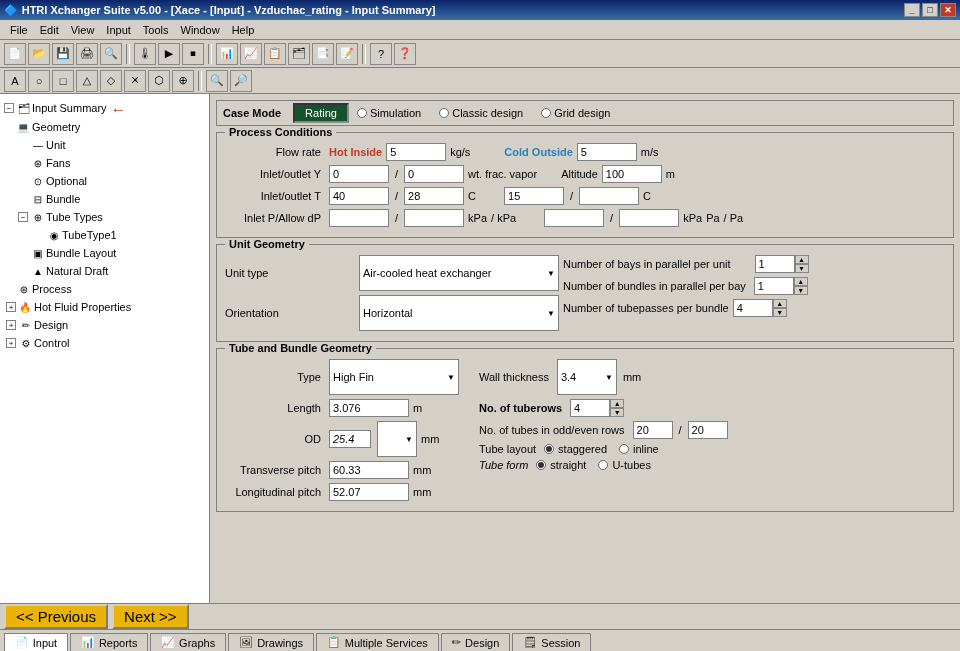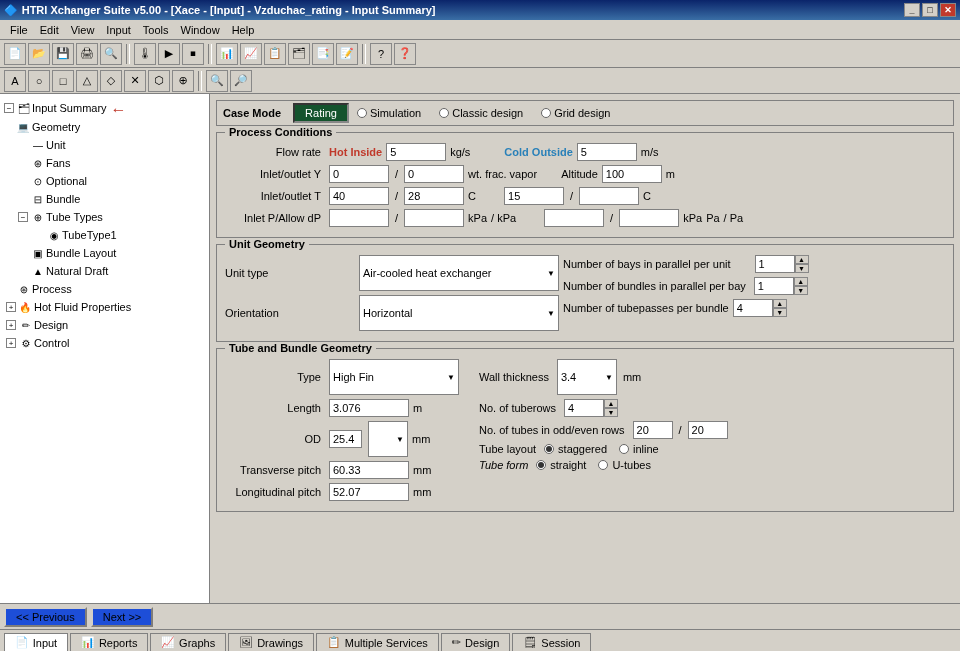--- a/index.html
+++ b/index.html
@@ -154,25 +154,25 @@
     .bottom-nav {
       height: 26px;
       background: #d4d0c8;
       border-top: 1px solid #808080;
       display: flex;
       align-items: center;
       padding: 2px 4px;
       gap: 4px;
     }
     .nav-btn {
-      background: #1d4ed8;
+      background: #eab308;
       border: 2px outset #d4d0c8;
       padding: 2px 10px;
       cursor: pointer;
-      font-size: 11px;
+      font-size: 15px;
     }
 
     
     .tab-bar {
       height: 22px;
       background: #d4d0c8;
       border-top: 1px solid #808080;
       display: flex;
       align-items: flex-end;
       padding: 0 4px;
@@ -572,21 +572,21 @@
           </div>
 
           <div class="form-row">
             <span class="form-label">Length</span>
             <input class="form-input form-input-md" value="3.076" style="">
             <span>m</span>
           </div>
 
           <div class="form-row">
             <span class="form-label">OD</span>
-            <input class="form-input" style="width: 33px;" value="25.4">
+            <input class="form-input" style="width: 42px; font-style: italic;" value="25.4">
             <div class="dropdown" style="width:40px; margin-left:2px;">
               <span></span>
               <span class="dropdown-arrow">▼</span>
             </div>
             <span>mm</span>
           </div>
 
           <div class="form-row">
             <span class="form-label">Transverse pitch</span>
             <input class="form-input form-input-md" value="60.33" style="">
@@ -605,21 +605,21 @@
           <div class="form-row">
             <span style="margin-right:4px;">Wall thickness</span>
             <div class="dropdown" style="width:60px;">
               <span>3.4</span>
               <span class="dropdown-arrow">▼</span>
             </div>
             <span style="margin-left:2px;">mm</span>
           </div>
 
           <div class="form-row">
-            <span style="margin-right:4px;">No. of tuberows</span>
+            <span style="margin-right:4px;font-weight:bold;">No. of tuberows</span>
             <div class="spin-ctrl">
               <input class="spin-input" value="4" style="">
               <div class="spin-btns">
                 <div class="spin-btn">▲</div>
                 <div class="spin-btn">▼</div>
               </div>
             </div>
           </div>
 
           <div class="form-row">

